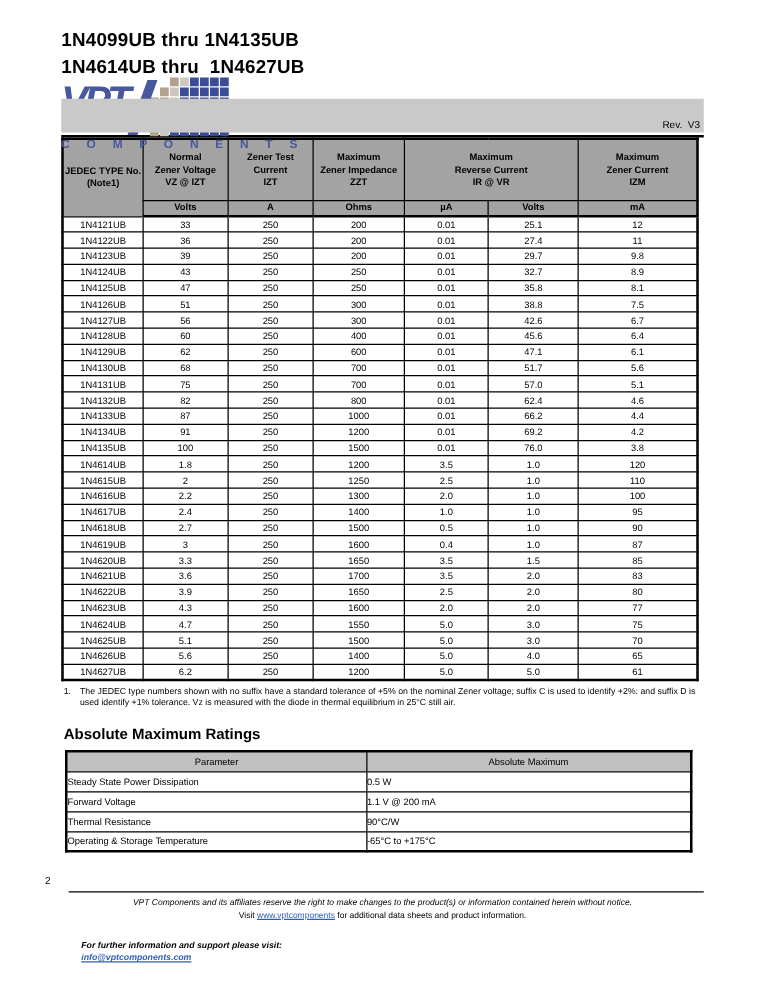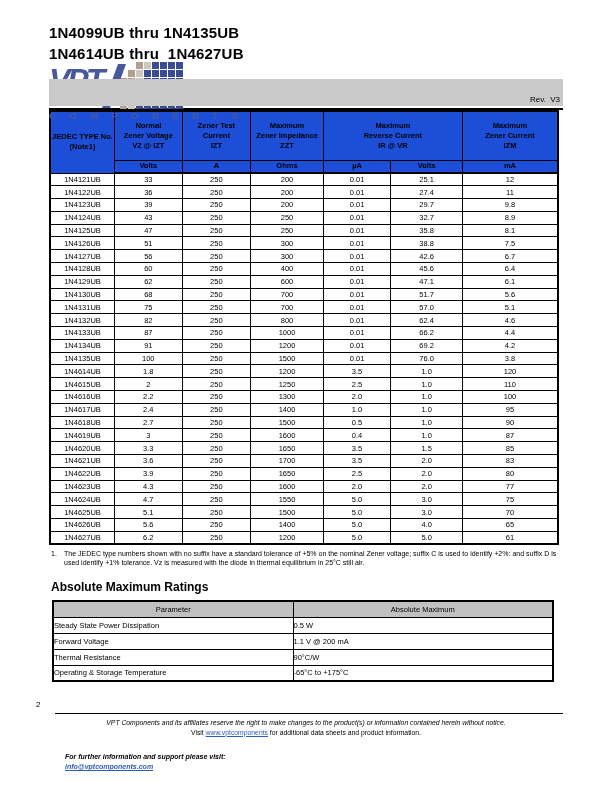--- a/index.html
+++ b/index.html
@@ -27,21 +27,21 @@
   
   .sect-heading { font-size:12px; font-weight:bold; }
   .eh { margin:11px 0 6px 2px; }
   .sub { font-size:9px; vertical-align:-2px; }
 
   
   table { border-collapse:collapse; width:510px; }
   .etable, .etable th, .etable td,
   .atable, .atable th, .atable td { border:1px solid #000; }
   .etable, .atable { border:2px solid #000; }
-  .etable th { background:#1d4ed8; font-size:7.5px; font-weight:bold; white-space:pre-line; line-height:10px; text-align:center; }
+  .etable th { background:#a3a3a3; font-size:7.5px; font-weight:bold; white-space:pre-line; line-height:10px; text-align:center; }
   .etable .hrow th { height:49px; }
   .etable .urow th { height:13px; border-bottom:2px solid #000; }
   .etable td { font-size:7.5px; text-align:center; height:12.8px; padding:0; line-height:11px; }
   .note { display:flex; margin:4px 0 0 2px; width:506px; font-size:7px; line-height:9px; }
   .note-num { width:13px; flex:none; }
 
   
   .amr-heading { margin:13px 0 6px 2px; }
   .atable { width:502px; margin-left:3px; }
   .atable th { background:#c0c0c0; font-size:7.5px; font-weight:normal; height:16px; text-align:center; }

